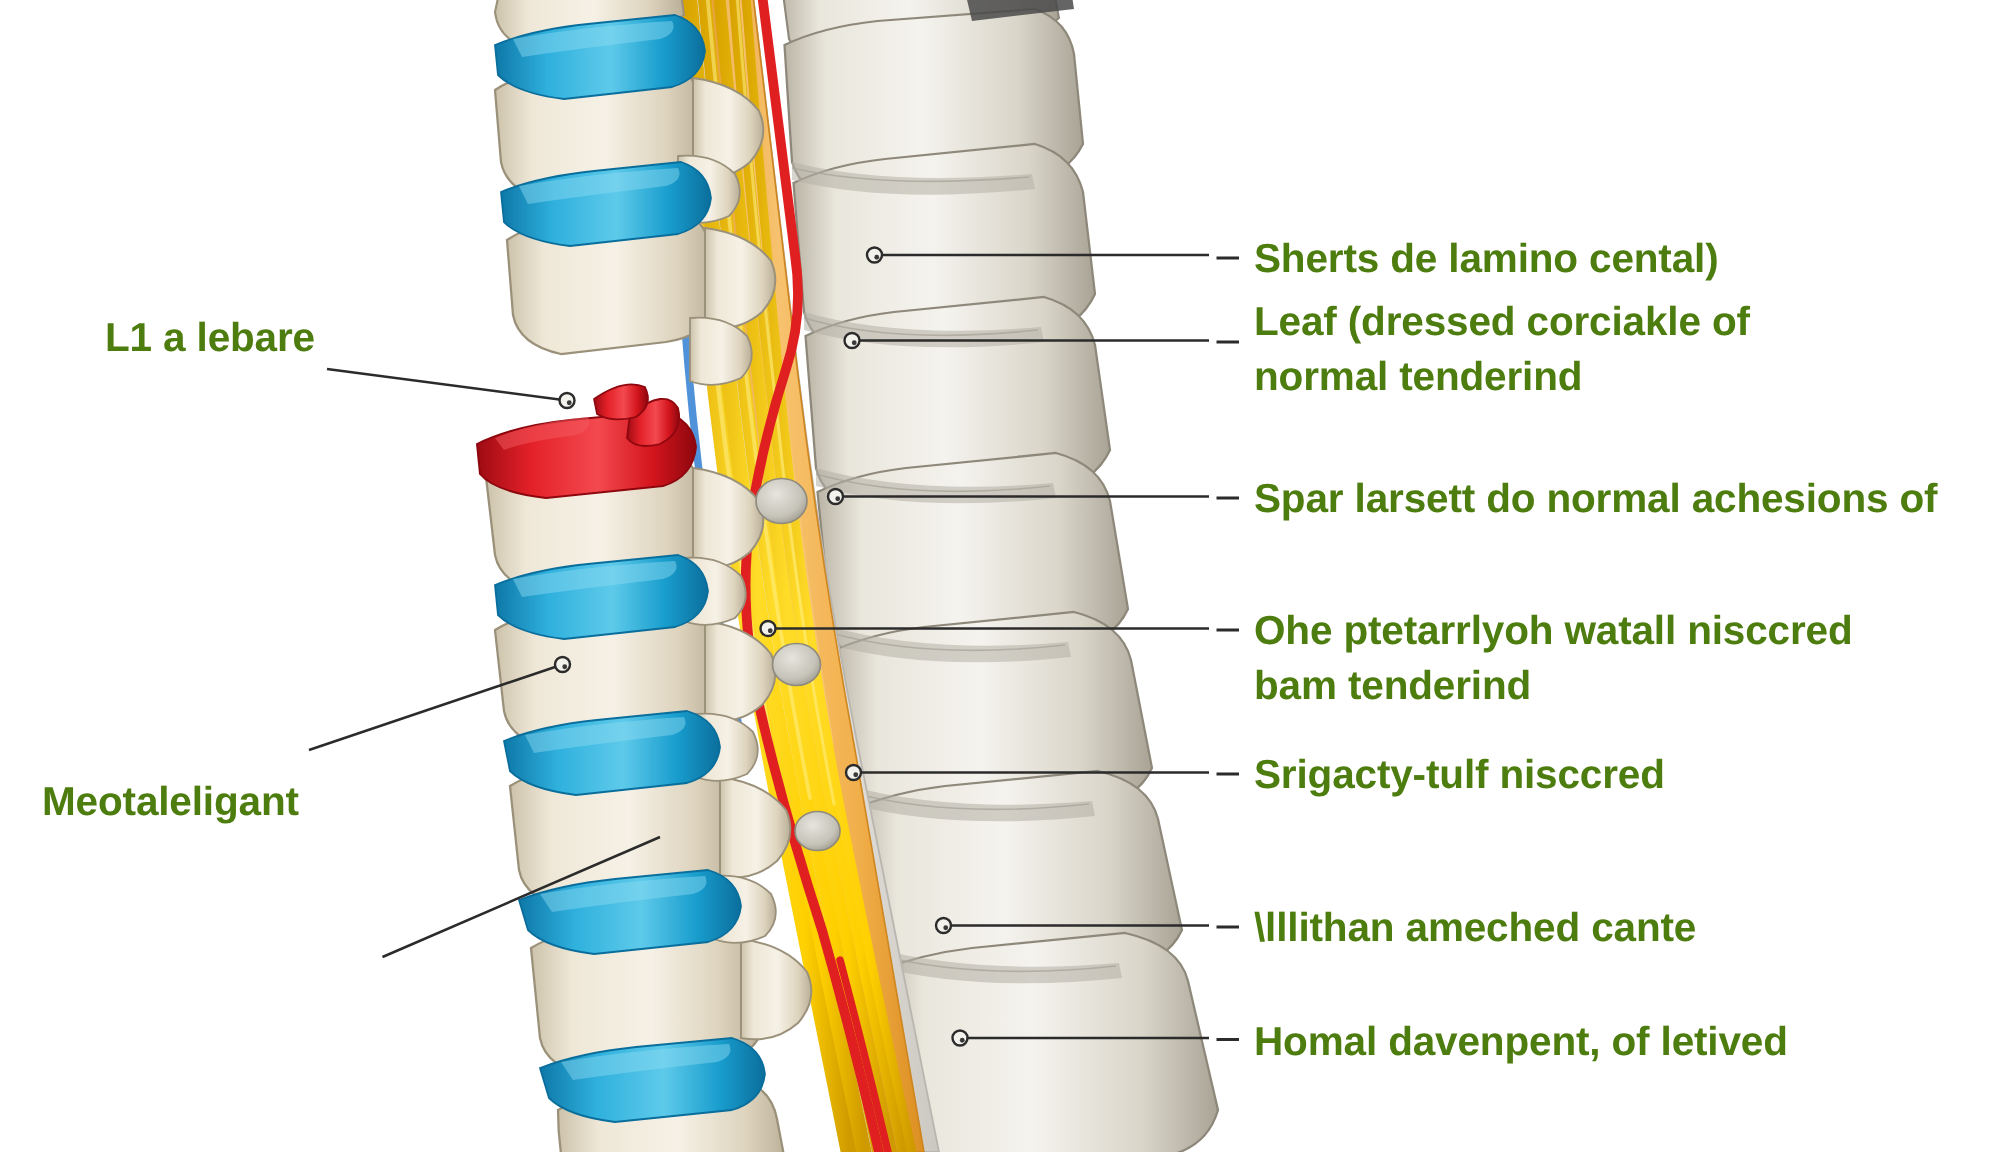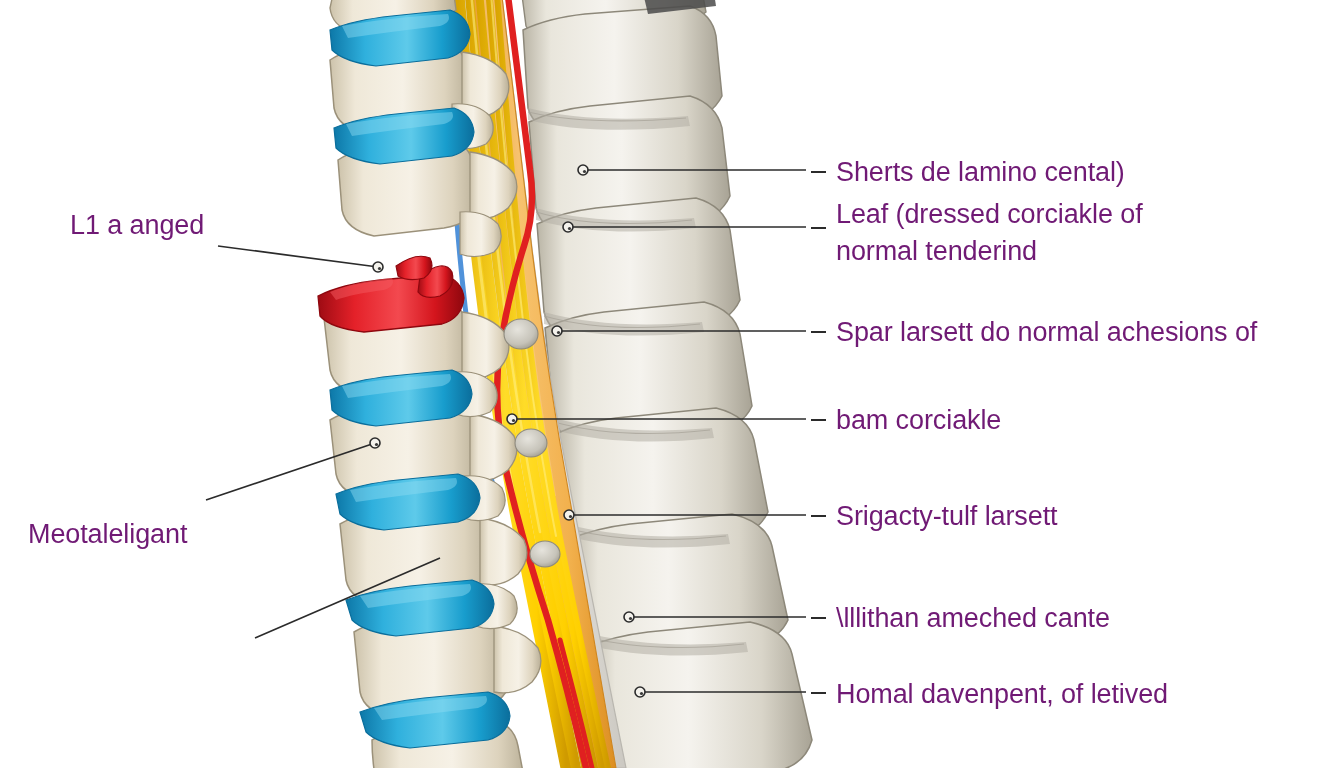--- a/index.html
+++ b/index.html
@@ -12,26 +12,27 @@
     position:relative;
   }
   #stage{position:relative;width:1344px;height:768px;background:#fff;overflow:hidden;}
 
   
   #illustration{position:absolute;left:0;top:0;width:1344px;height:768px;}
 
   
   .label{
     position:absolute;
-    color:#701a75;
+    color:#4d7c0f;
     font-size:27px;
     line-height:37px;
     letter-spacing:-0.1px;
     white-space:pre;
     font-family:"Liberation Sans", sans-serif;
+    font-weight:bold;
   }
   .label.left{text-align:left;}
   .label .ln{display:block;}
 
   
   .dash{
     position:absolute;
     height:2px;
     background:#2a2a2a;
   }
@@ -300,30 +301,30 @@
           <circle cx="630.5" cy="618.5" r="1.6" fill="#3a3a3a"></circle>
         </g>
         <g>
           <circle cx="640" cy="692" r="5" fill="#f4f2ec" stroke="#2b2b2b" stroke-width="1.6"></circle>
           <circle cx="641.5" cy="693.5" r="1.6" fill="#3a3a3a"></circle>
         </g>
       </g>
   </svg>
 
   <div id="left-labels">
-      <div class="label left" style="left: 70px; top: 207px;"><span class="ln">L1 a anged</span></div>
+      <div class="label left" style="left: 70px; top: 207px;"><span class="ln">L1 a lebare</span></div>
       <div class="label left" style="left: 28px; top: 516px;"><span class="ln">Meotaleligant</span></div>
       <div class="label left" style="left: 78px; top: 598px;"></div>
     </div>
   <div id="right-labels">
       <div class="label left" style="left: 836px; top: 154px;"><span class="ln">Sherts de lamino cental)</span></div>
       <div class="label left" style="left: 836px; top: 196px;"><span class="ln">Leaf (dressed corciakle of</span><span class="ln">normal tenderind</span></div>
       <div class="label left" style="left: 836px; top: 314px; text-align: right;"><span class="ln">Spar larsett do normal achesions of</span></div>
-      <div class="label left" style="left: 836px; top: 402px;"><span class="ln">bam corciakle</span></div>
-      <div class="label left" style="left: 836px; top: 498px;"><span class="ln">Srigacty-tulf larsett</span></div>
+      <div class="label left" style="left: 836px; top: 402px;"><span class="ln">Ohe ptetarrlyoh watall nisccred</span><span class="ln">bam tenderind</span></div>
+      <div class="label left" style="left: 836px; top: 498px;"><span class="ln">Srigacty-tulf nisccred</span></div>
       <div class="label left" style="left: 836px; top: 600px;"><span class="ln">\lllithan ameched cante</span></div>
       <div class="label left" style="left: 836px; top: 676px; text-align: right;"><span class="ln">Homal davenpent, of letived</span></div>
     </div>
   <div id="right-dashes">
       <div class="dash" style="left: 811px; top: 171px; width: 15px; background: rgb(43, 43, 43);"></div>
       <div class="dash" style="left: 811px; top: 227px; width: 15px; background: rgb(43, 43, 43);"></div>
       <div class="dash" style="left: 811px; top: 331px; width: 15px; background: rgb(43, 43, 43);"></div>
       <div class="dash" style="left: 811px; top: 419px; width: 15px; background: rgb(43, 43, 43);"></div>
       <div class="dash" style="left: 811px; top: 515px; width: 15px; background: rgb(43, 43, 43);"></div>
       <div class="dash" style="left: 811px; top: 617px; width: 15px; background: rgb(43, 43, 43);"></div>

